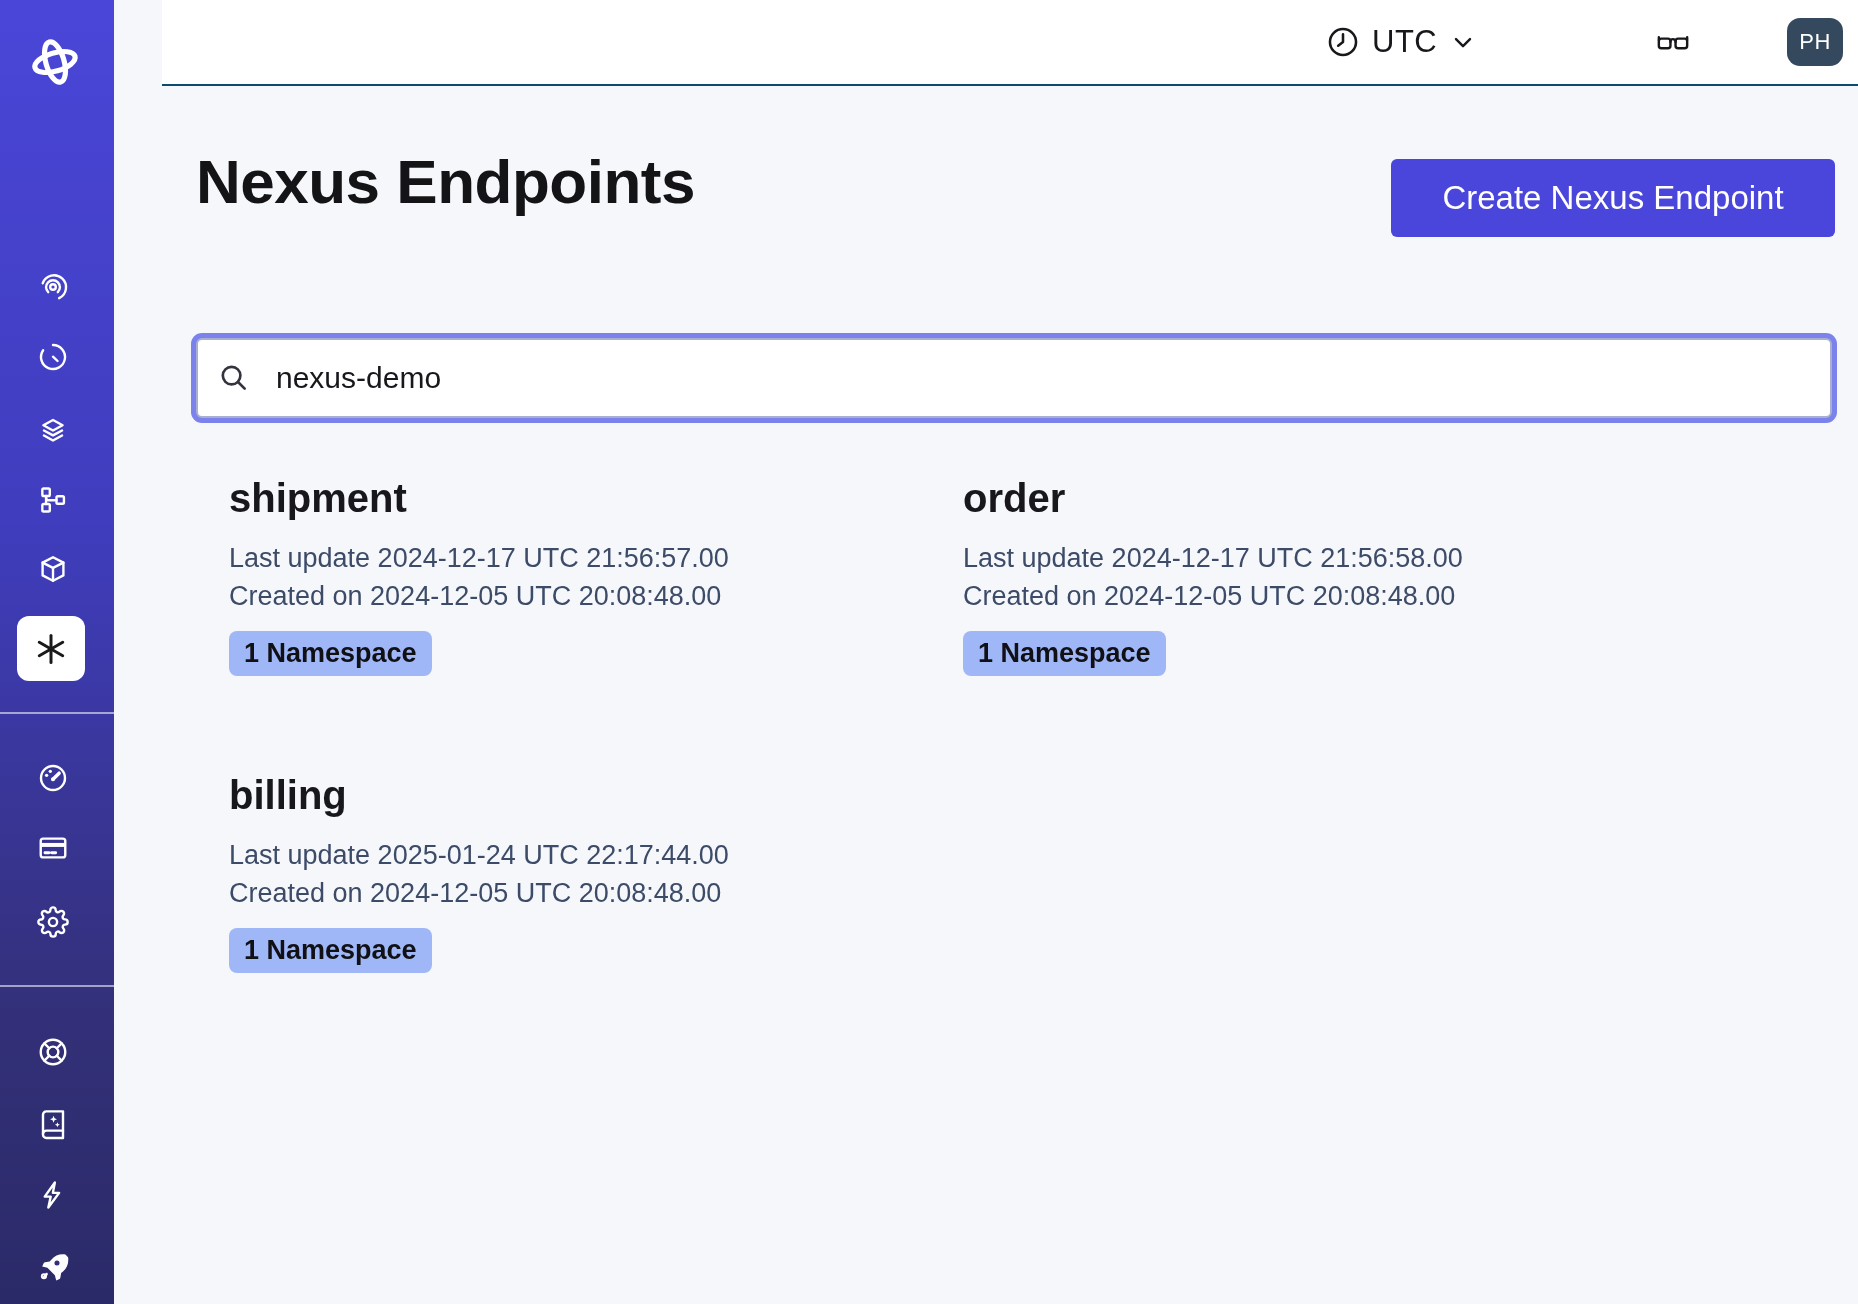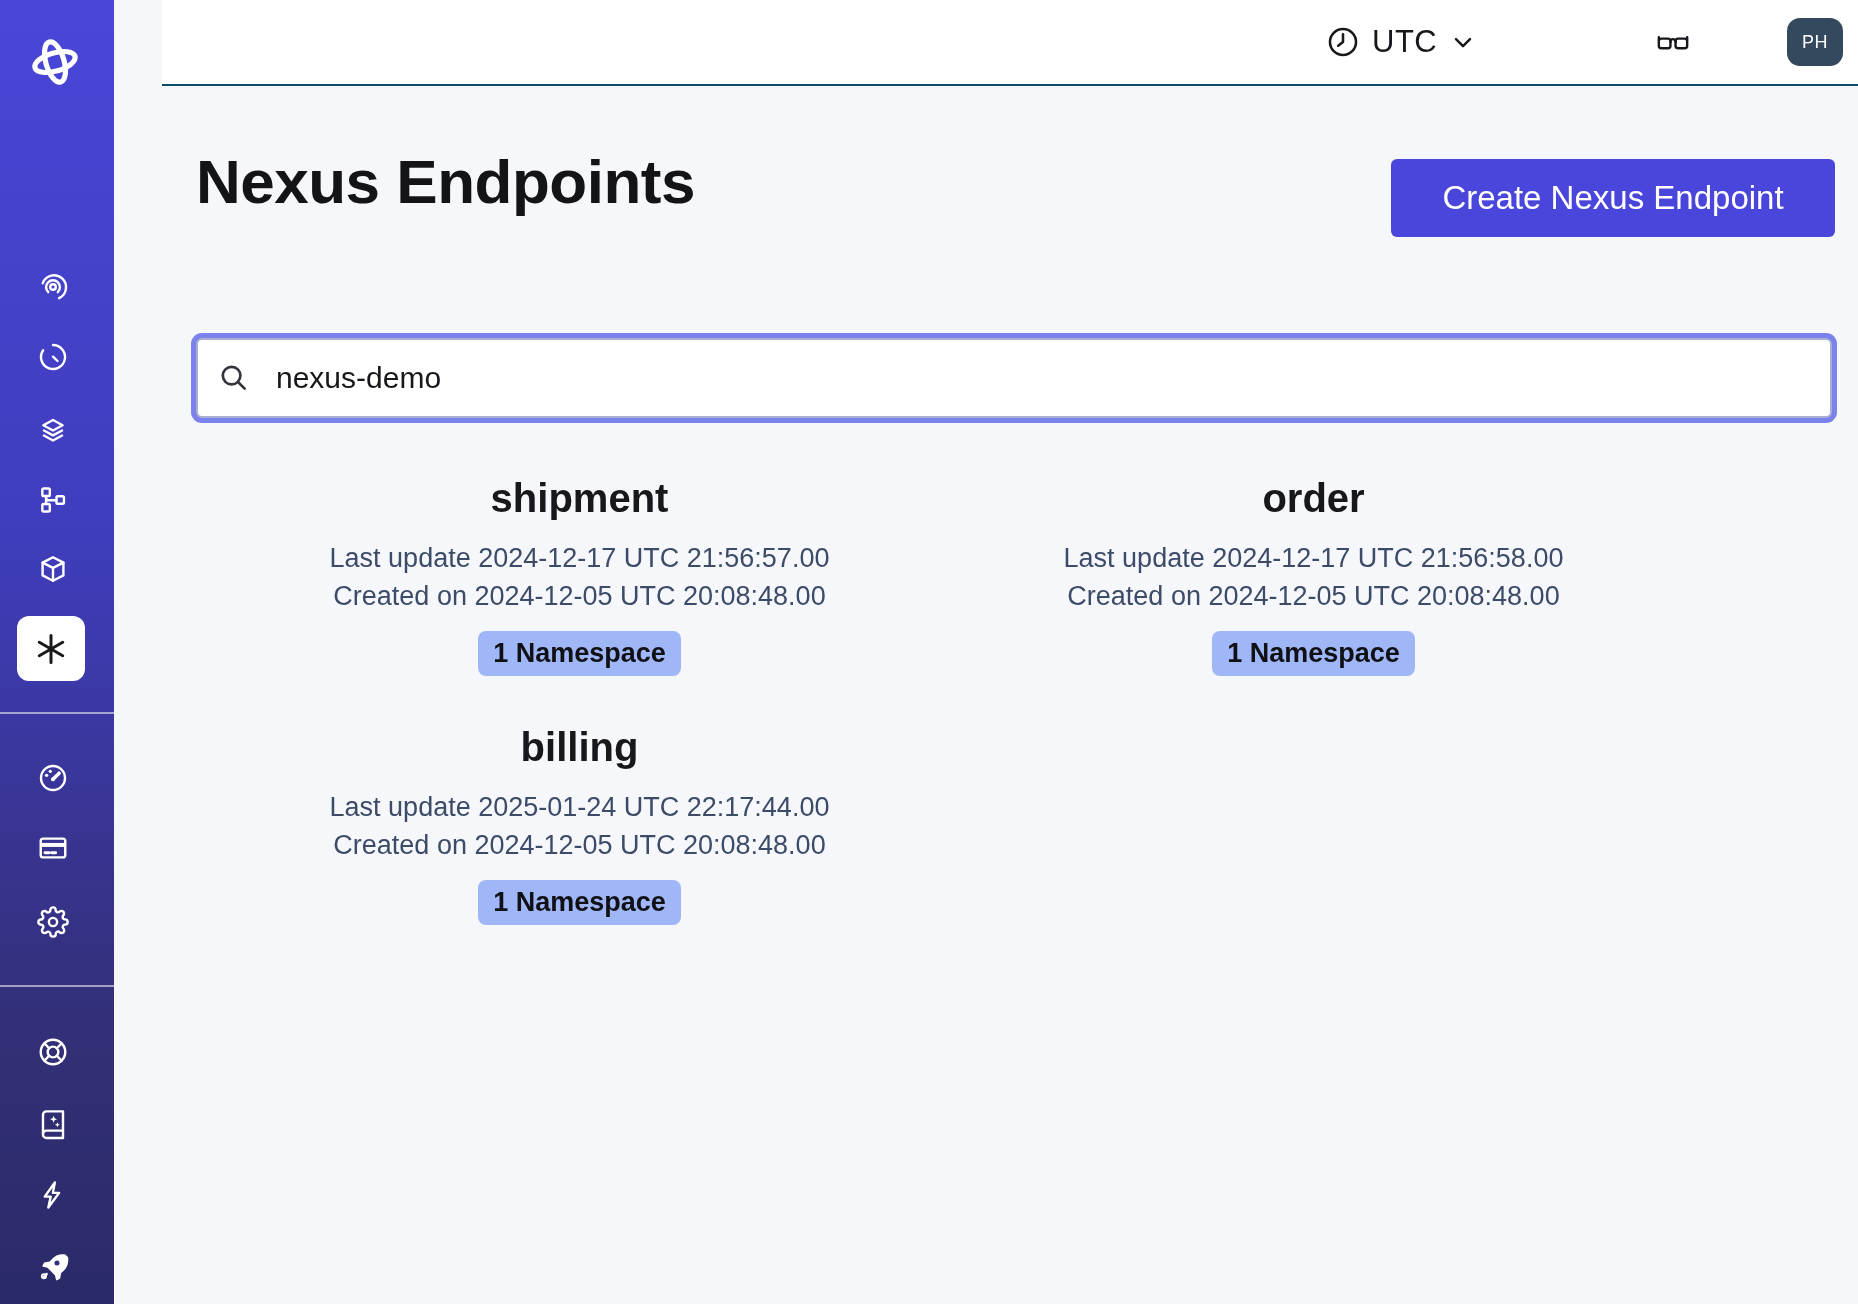--- a/index.html
+++ b/index.html
@@ -41,21 +41,21 @@
     display: flex; align-items: center; gap: 12px; cursor: pointer;
   }
   .tz-select svg.clock { width: 34px; height: 34px; }
   .tz-label { font-size: 31px; color: #17171c; letter-spacing: 0.5px; }
   .chev { width: 28px; height: 28px; }
   .glasses-btn { position: absolute; left: 1492px; top: 0; height: 84px; display: flex; align-items: center; cursor: pointer; }
   .glasses-btn svg { width: 38px; height: 34px; }
   .account { position: absolute; left: 1625px; top: 0; height: 84px; display: flex; align-items: center; gap: 34px; cursor: pointer; }
   .avatar {
     width: 56px; height: 48px; border-radius: 13px; background: #35495e;
-    color: #ffffff; font-size: 18px; font-weight: 400;
+    color: #ffffff; font-size: 22px; font-weight: 400;
     display: flex; align-items: center; justify-content: center; letter-spacing: 0.5px;
   }
 
   
   .main { position: absolute; left: 114px; top: 88px; right: 0; bottom: 0; background: #f6f7fa; }
   .page-title {
     position: absolute; left: 82px; top: 58px;
     font-size: 62px; font-weight: 700; color: #141417; letter-spacing: -0.5px;
   }
   .create-btn {
@@ -73,21 +73,21 @@
   }
   .search-wrap svg { width: 32px; height: 32px; flex: 0 0 auto; }
   .search-input {
     flex: 1; border: none; outline: none; background: transparent;
     font-family: "Liberation Sans", sans-serif;
     font-size: 30px; color: #17171c; margin-left: 14px; height: 60px;
   }
 
   .cards {
     position: absolute; left: 82px; top: 388px; right: 26px;
-    display: grid; grid-template-columns: 734px 734px; row-gap: 49px; text-align: center;
+    display: grid; grid-template-columns: 734px 734px; row-gap: 97px;
   }
   .card { padding-left: 33px; cursor: pointer; }
   .card h2 { font-size: 40px; font-weight: 700; color: #17171c; margin: 0 0 18px 0; }
   .card .meta { font-size: 27px; color: #3c4b68; line-height: 38px; }
   .ns-badge {
     display: inline-block; margin-top: 16px; background: #9fb7f6; color: #101015;
     font-size: 27px; font-weight: 700; padding: 7px 15px; border-radius: 8px;
   }
 
   svg.wic { stroke: #ffffff; fill: none; stroke-width: 1.8; stroke-linecap: round; stroke-linejoin: round; }

